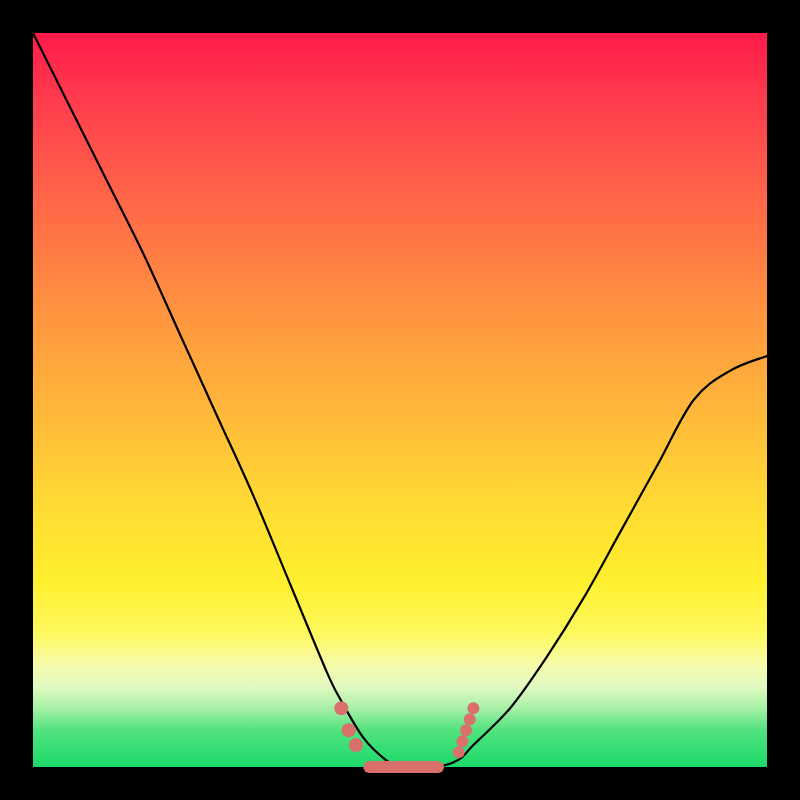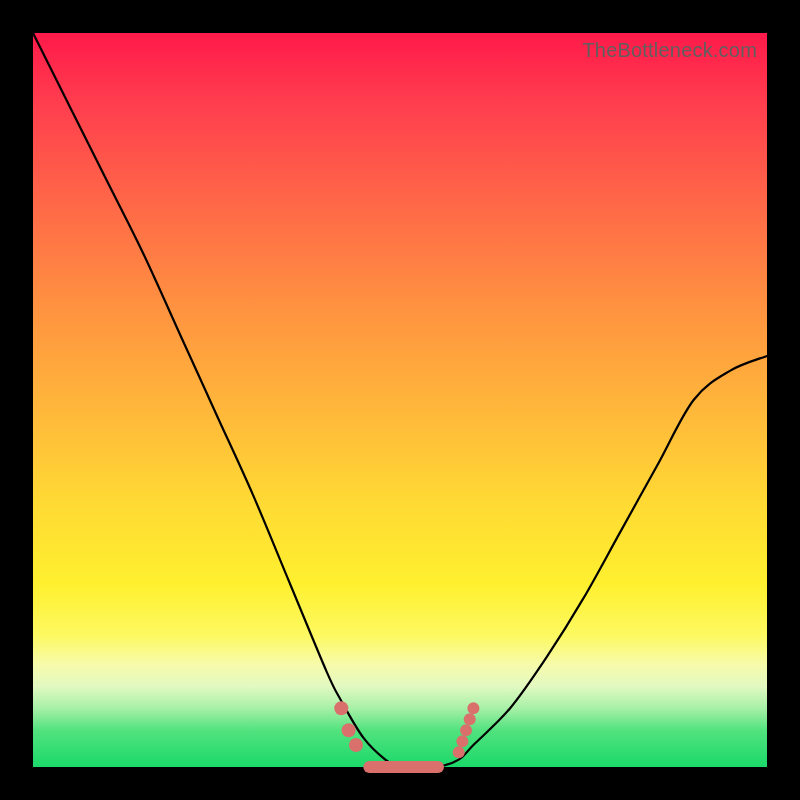--- a/index.html
+++ b/index.html
@@ -73,21 +73,20 @@
     fill: #d9706b;
     stroke: none;
   }
 </style>
 </head>
 <body>
 
 <div class="frame">
   <div class="plot-area">
 
-    <div class="watermark">TheBottleneck.com</div>
 
     <svg class="curve" viewBox="0 0 734 734" preserveAspectRatio="none">
       <path id="curve-path" class="curve-path" d="M 0 0 C 6.116666666666667 12.233333333333329, 24.46666666666667 48.93333333333332, 36.7 73.39999999999998 C 48.93333333333334 97.86666666666663, 61.16666666666667 122.33333333333327, 73.4 146.79999999999995 C 85.63333333333334 171.26666666666662, 97.86666666666666 194.51000000000005, 110.1 220.20000000000005 C 122.33333333333333 245.89000000000004, 134.56666666666666 274.02666666666664, 146.8 300.94 C 159.03333333333336 327.85333333333335, 171.26666666666668 354.76666666666665, 183.5 381.68 C 195.73333333333332 408.59333333333336, 207.96666666666667 434.28333333333336, 220.2 462.42 C 232.4333333333333 490.5566666666667, 244.66666666666663 521.14, 256.9 550.5 C 269.1333333333333 579.86, 285.0366666666667 619.0066666666667, 293.6 638.58 C 302.16333333333336 658.1533333333334, 302.1633333333333 656.9300000000001, 308.28 667.94 C 314.39666666666665 678.95, 322.96000000000004 694.8533333333334, 330.3 704.64 C 337.64 714.4266666666666, 346.2033333333333 721.7666666666667, 352.32 726.66 C 358.43666666666667 731.5533333333333, 362.1066666666667 732.7766666666666, 367 734 C 371.8933333333333 735.2233333333334, 375.56333333333333 734, 381.68 734 C 387.7966666666667 734, 396.36000000000007 735.2233333333334, 403.70000000000005 734 C 411.04 732.7766666666666, 419.6033333333333 730.3299999999999, 425.71999999999997 726.66 C 431.83666666666664 722.99, 431.83666666666664 720.5433333333333, 440.4 711.98 C 448.9633333333333 703.4166666666667, 464.8666666666667 689.96, 477.1 675.28 C 489.33333333333337 660.5999999999999, 501.5666666666666 642.25, 513.8 623.9 C 526.0333333333333 605.55, 538.2666666666667 585.9766666666667, 550.5 565.1800000000001 C 562.7333333333333 544.3833333333334, 574.9666666666667 521.14, 587.2 499.12 C 599.4333333333334 477.1, 611.6666666666666 455.08, 623.9 433.06 C 636.1333333333333 411.04, 648.3666666666667 382.9033333333333, 660.6 367 C 672.8333333333334 351.0966666666667, 685.0666666666666 344.98, 697.3 337.64 C 709.5333333333333 330.29999999999995, 727.8833333333333 325.40666666666664, 734 322.96"></path>
       <g id="markers-left" class="markers">
           <circle cx="308.28" cy="675.28" r="7"></circle>
           <circle cx="315.62" cy="697.3" r="7"></circle>
           <circle cx="322.96" cy="711.98" r="7"></circle>
         </g>
       <g id="markers-right" class="markers">
           <circle cx="425.71999999999997" cy="719.32" r="6"></circle>

